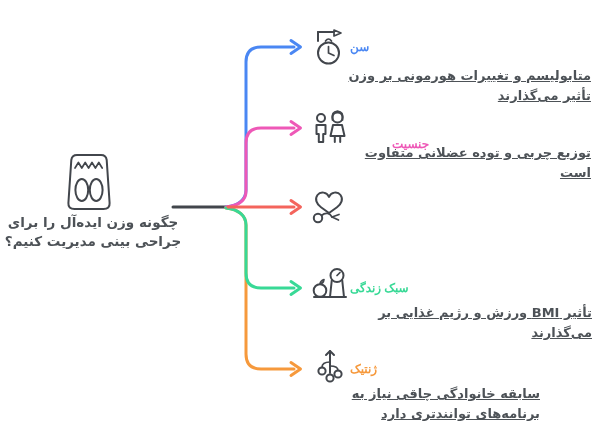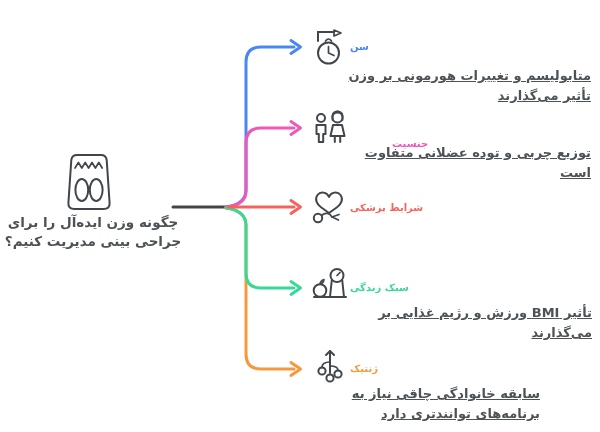--- a/index.html
+++ b/index.html
@@ -16,21 +16,21 @@
   .stroke-medical{stroke:var(--medical);}
   .stroke-lifestyle{stroke:var(--lifestyle);}
   .stroke-genetics{stroke:var(--genetics);}
 
   .icon{position:absolute;}
   .icon *{fill:none;stroke:var(--ink);stroke-width:2;stroke-linecap:round;stroke-linejoin:round;}
   .icon .thin{stroke-width:1.7;}
 
   .label{
     position:absolute;left:350px;direction:rtl;white-space:nowrap;
-    font-size:10px;font-weight:bold;line-height:18px;
+    font-size:12px;font-weight:bold;line-height:18px;font-family:Liberation Serif, serif;
   }
   .label-age{top:38px;color:var(--age);}
   .label-gender{top:135px;color:var(--gender);margin-left:42px;}
   .label-medical{top:199px;color:var(--medical);}
   .label-lifestyle{top:279px;color:var(--lifestyle);}
   .label-genetics{top:360px;color:var(--genetics);}
 
   .desc{
     position:absolute;direction:rtl;text-align:right;
     font-size:13px;font-weight:bold;color:var(--text);line-height:20px;text-decoration:underline;
@@ -105,21 +105,20 @@
     <div>توزیع چربی و توده عضلانی متفاوت</div>
     <div>است</div>
   </div>
 
   <svg class="icon" style="left:310px;top:188px;" width="38" height="38" viewBox="0 0 38 38">
     <path d="M19 9 C17 4 10.5 3 7.5 7 C4.5 11 6.5 16 11 19.2 L19 25 L27 19.2 C31.5 16 33.5 11 30.5 7 C27.5 3 21 4 19 9 Z"></path>
     <circle cx="8" cy="30" r="4.2"></circle>
     <path class="thin" d="M11.5 27.5 C16 23.5 20 25.5 22 29"></path>
     <path class="thin" d="M22 29 L28.5 32 M22 29 L29 26.5"></path>
   </svg>
-  <div class="label label-medical">شرایط پزشکی</div>
 
   <svg class="icon" style="left:308px;top:265px;" width="42" height="36" viewBox="0 0 42 36">
     <path d="M6 32 H38"></path>
     <circle cx="12" cy="25.5" r="6.3"></circle>
     <path class="thin" d="M12 19 Q12.5 15.5 16 14.5 Q15.5 18.5 12 19 Z"></path>
     <circle cx="29" cy="10.5" r="6.5"></circle>
     <path class="thin" d="M29 10.5 L32 7.5"></path>
     <path d="M23.8 15 L22 32 M34.2 15 L36 32"></path>
   </svg>
   <div class="label label-lifestyle">سبک زندگی</div>

